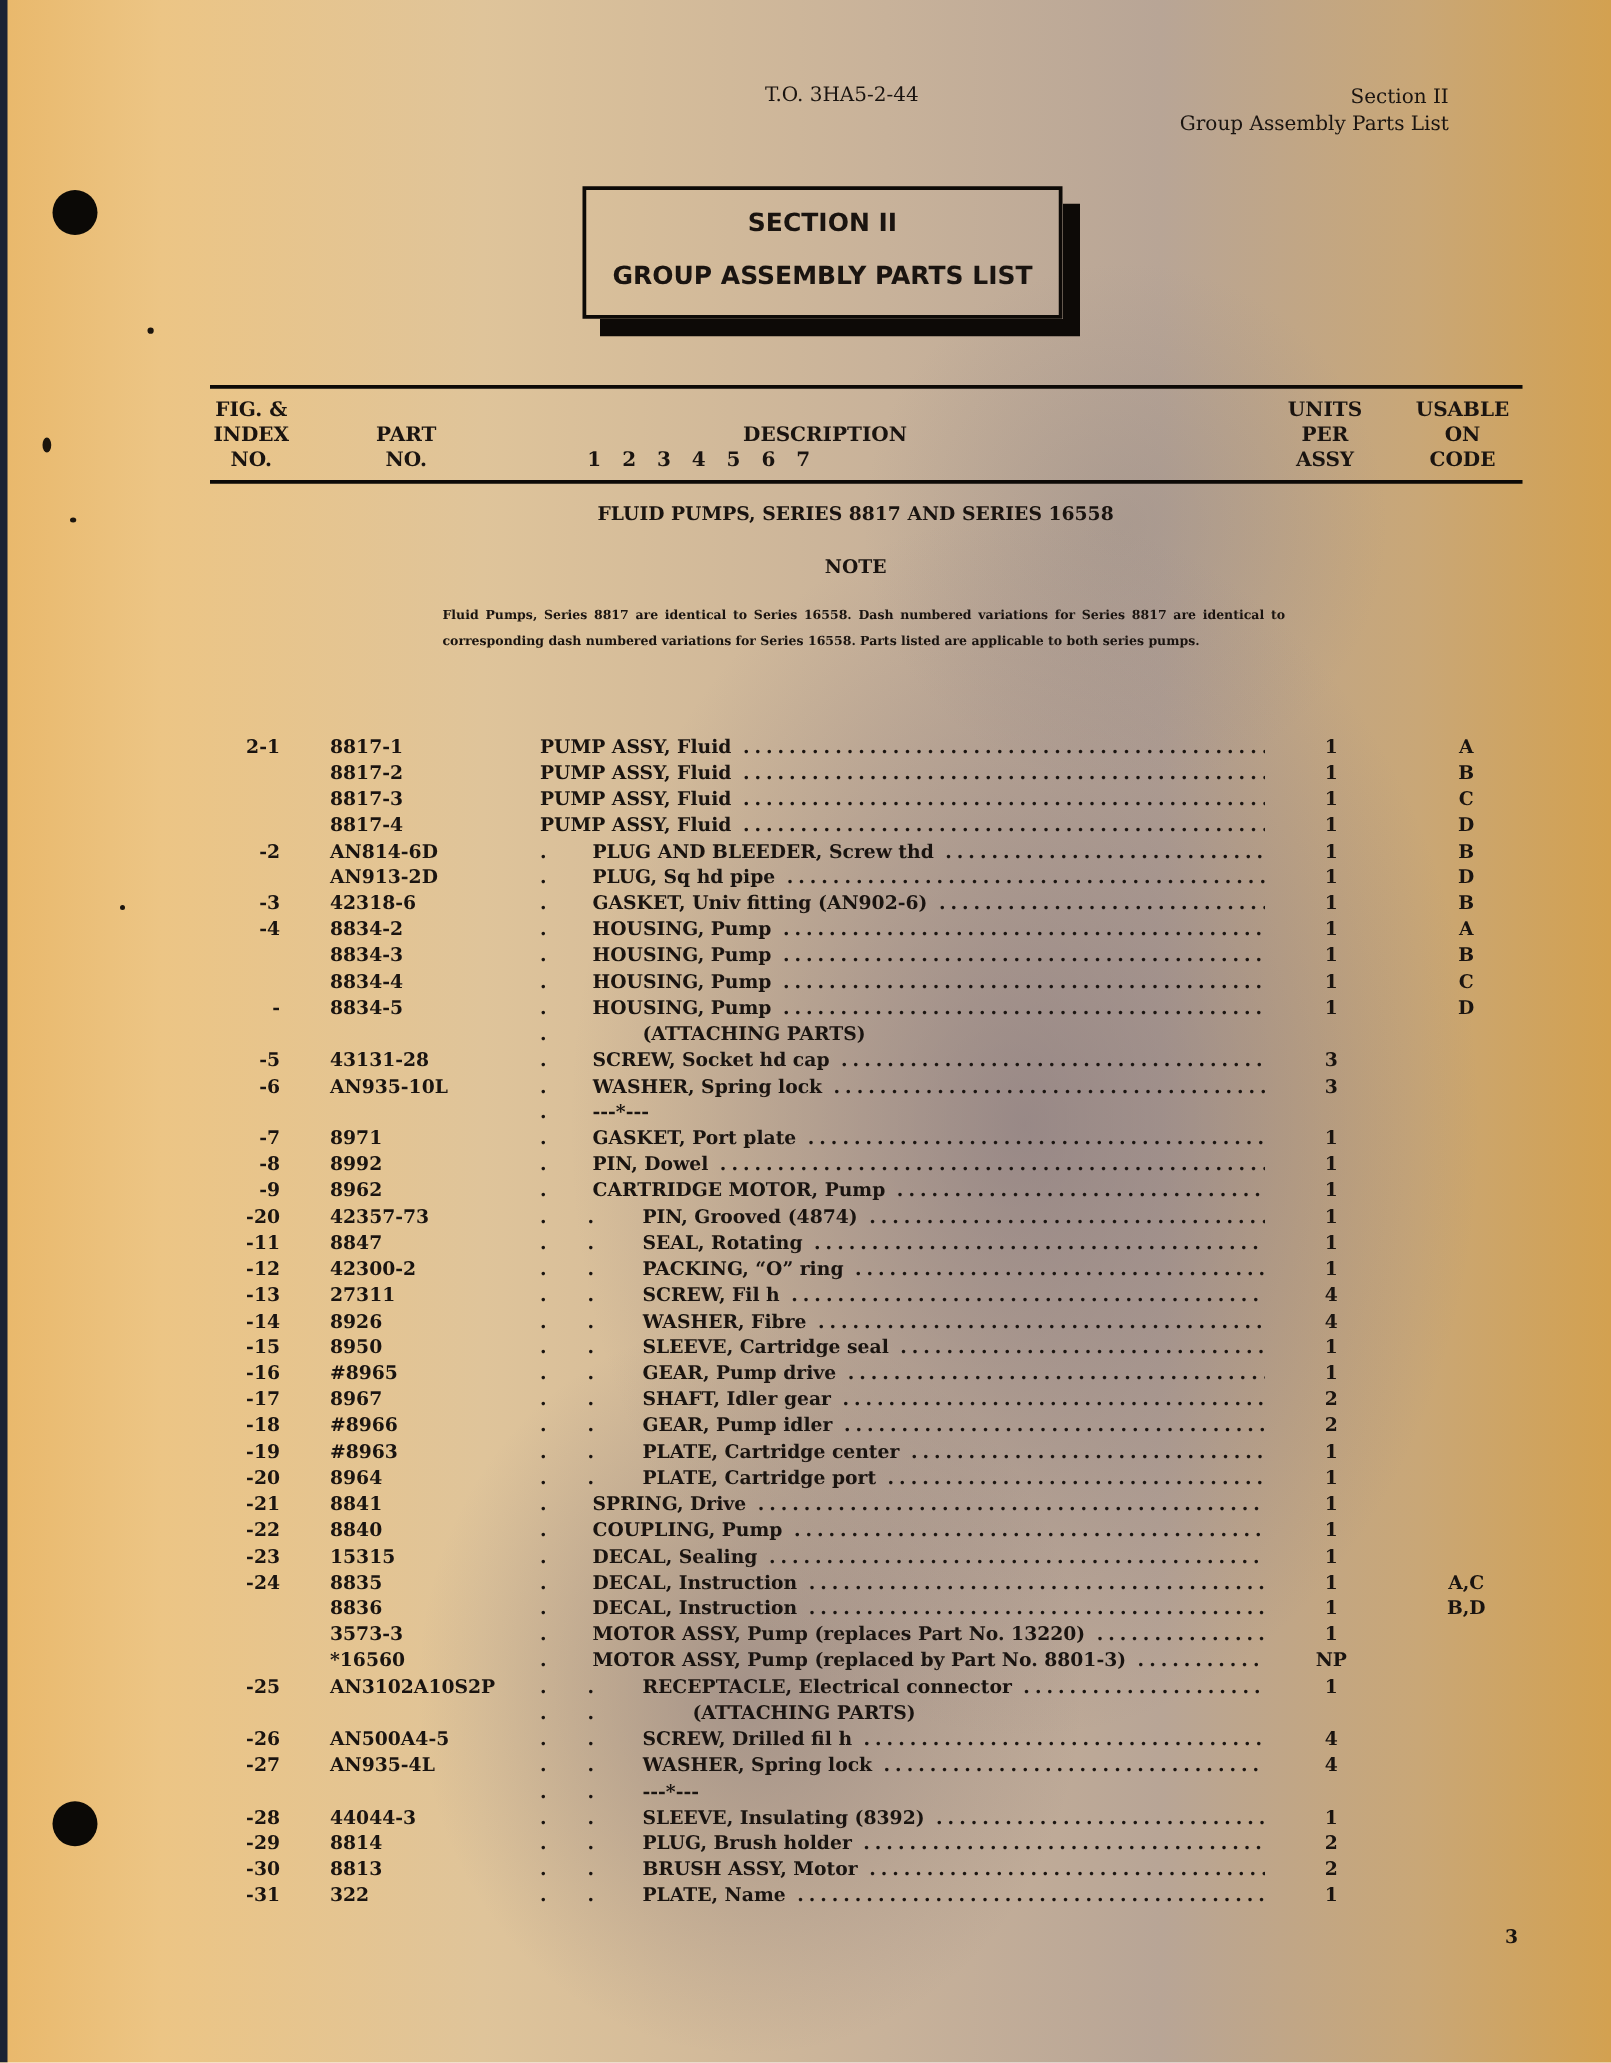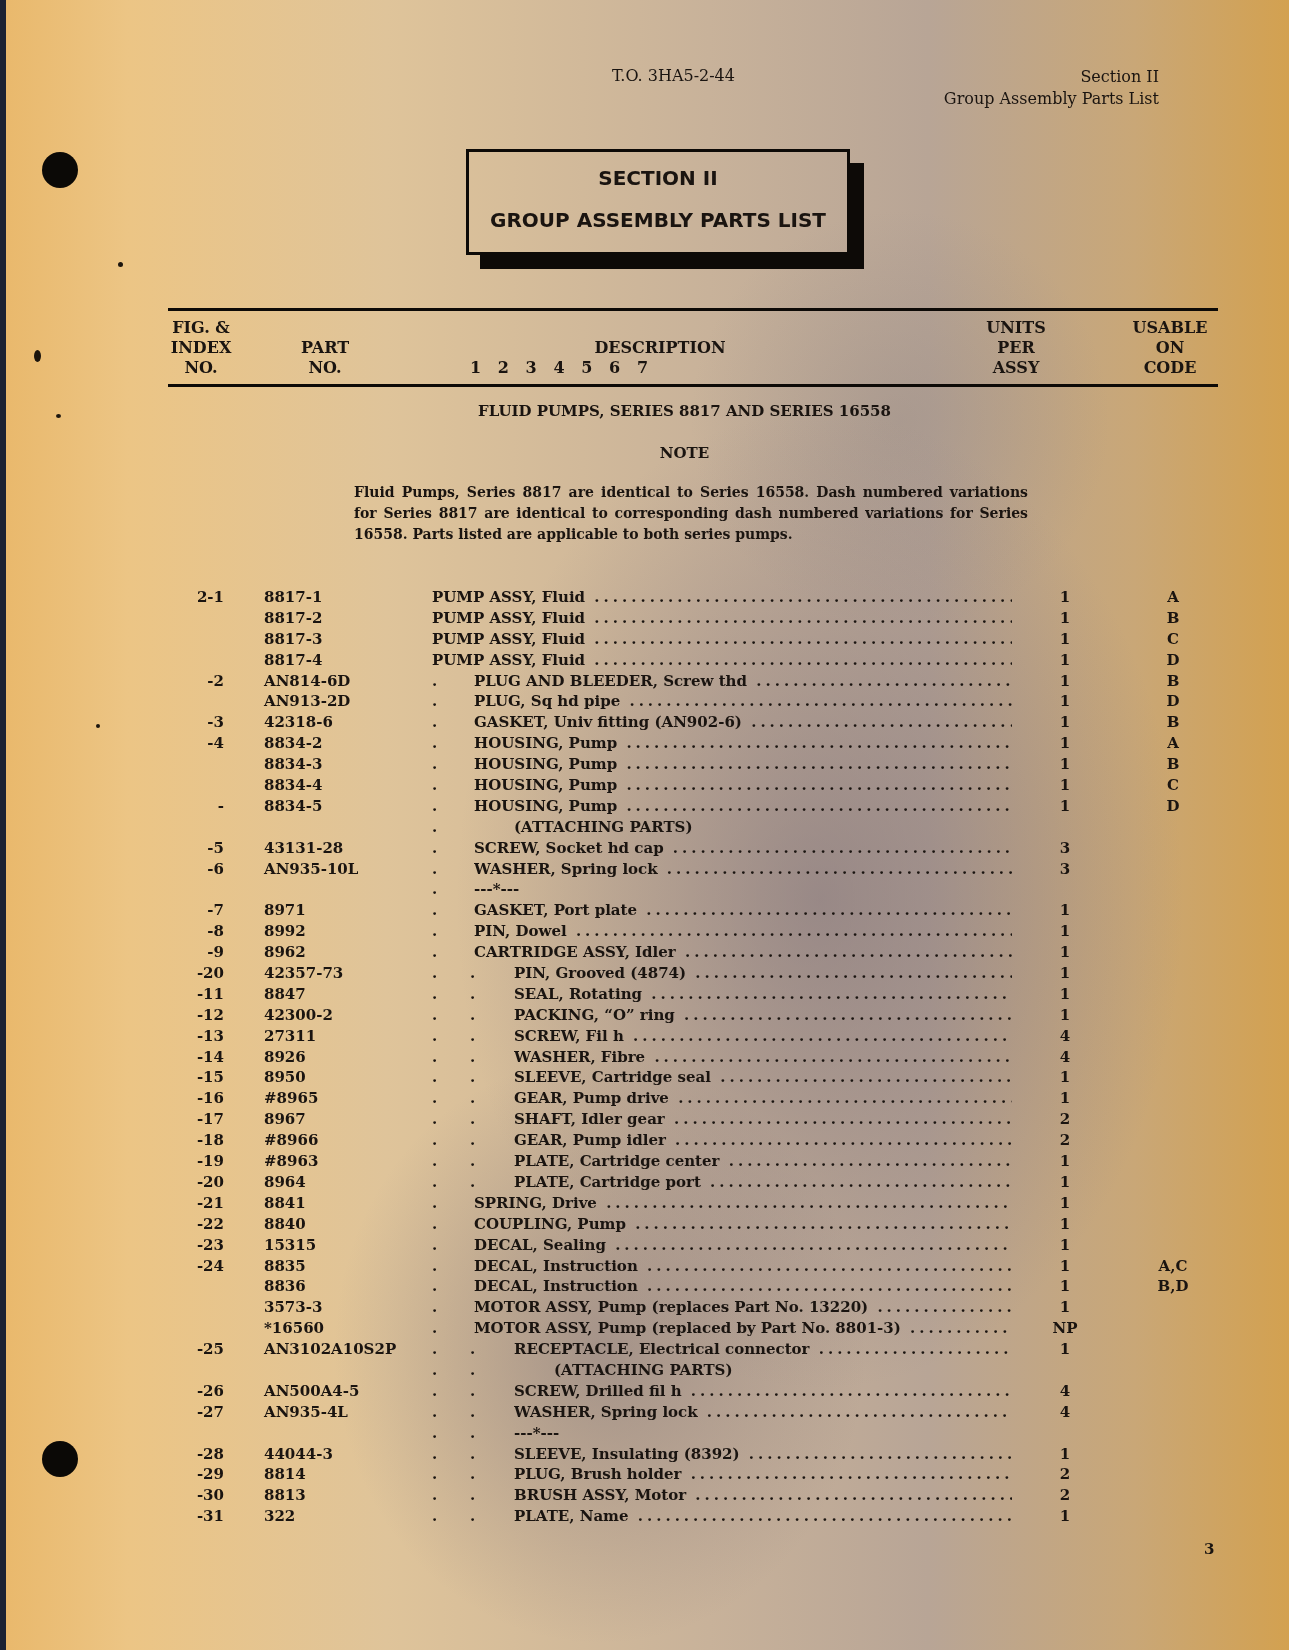--- a/index.html
+++ b/index.html
@@ -21,21 +21,21 @@
     .title-box {
       position:absolute; left:466px; top:149px; width:378px; height:100px;
       border:3px solid #0d0a07; box-shadow: 14px 14px 0 #0d0a07;
       text-align:center; font-family:"DejaVu Sans","Liberation Sans",sans-serif; font-weight:bold;
     }
     .title-box .l1 { font-size:20px; margin-top:14px; }
     .title-box .l2 { font-size:20px; margin-top:18px; }
     .rule { position:absolute; left:168px; width:1050px; height:3px; background:#0d0a07; }
     .hdr { position:absolute; font-size:16px; font-weight:bold; text-align:center; line-height:20px; }
     .center-title { position:absolute; left:0; width:1289px; text-align:center; font-weight:bold; font-size:15px; }
-    .note-body { position:absolute; left:354px; top:482px; width:674px; font-size:14px; font-weight:bold; line-height:21px; text-align:justify; }
+    .note-body { position:absolute; left:354px; top:482px; width:674px; font-size:10px; font-weight:bold; line-height:21px; text-align:justify; }
     .rows { position:absolute; left:0; top:588px; width:1289px;text-decoration:underline; }
     .row { position:relative; height:20.9px; font-weight:bold; font-size:15px; white-space:nowrap; }
     .row > span { position:absolute; top:0; }
     .c-idx { left:172px; width:52px; text-align:right; }
     .c-part { left:264px; }
     .c-desc { overflow:hidden; }
     .c-desc .dots { letter-spacing:4px; font-weight:bold; }
     .c-units { left:1050px; width:30px; text-align:center; }
     .c-code { left:1138px; width:70px; text-align:center; }
     .page-no { position:absolute; left:1204px; top:1540px; font-weight:bold; font-size:15px; }
@@ -67,21 +67,21 @@
   <div>FIG. &amp;</div>
     <div>INDEX</div>
     <div>NO.</div>
 </div>
 <div class="hdr" style="left:290px; top:338px; width:70px;">
   <div>PART</div>
     <div>NO.</div>
 </div>
 <div class="hdr" style="left:580px; top:338px; width:160px;">DESCRIPTION</div>
 <div class="hdr" style="left:424px; top:358px; width:270px; white-space:pre;">1   2   3   4   5   6   7</div>
-<div class="hdr" style="left:978px; top:318px; width:76px;">
+<div class="hdr" style="left:1022px; top:318px; width:76px;">
   <div>UNITS</div>
     <div>PER</div>
     <div>ASSY</div>
 </div>
 <div class="hdr" style="left:1128px; top:318px; width:84px;">
   <div>USABLE</div>
     <div>ON</div>
     <div>CODE</div>
 </div>
 <div class="rule" style="top:384px;"></div>
@@ -220,21 +220,21 @@
       <span class="c-part">8992</span>
       <span style="left: 432px;">.</span>
       <span class="c-desc" style="left: 474px; width: 538px;"><span>PIN, Dowel</span><span class="dots"> ................................................................................</span></span>
       <span class="c-units">1</span>
       <span class="c-code"></span>
     </div>
     <div class="row">
       <span class="c-idx">-9</span>
       <span class="c-part">8962</span>
       <span style="left: 432px;">.</span>
-      <span class="c-desc" style="left: 474px; width: 538px;"><span>CARTRIDGE ASSY, Idler</span><span class="dots"> ................................................................................</span></span>
+      <span class="c-desc" style="left: 474px; width: 538px;"><span>CARTRIDGE MOTOR, Pump</span><span class="dots"> ................................................................................</span></span>
       <span class="c-units">1</span>
       <span class="c-code"></span>
     </div>
     <div class="row">
       <span class="c-idx">-20</span>
       <span class="c-part">42357-73</span>
       <span style="left: 432px;">.</span>
       <span style="left: 470px;">.</span>
       <span class="c-desc" style="left: 514px; width: 498px;"><span>PIN, Grooved (4874)</span><span class="dots"> ................................................................................</span></span>
       <span class="c-units">1</span>

